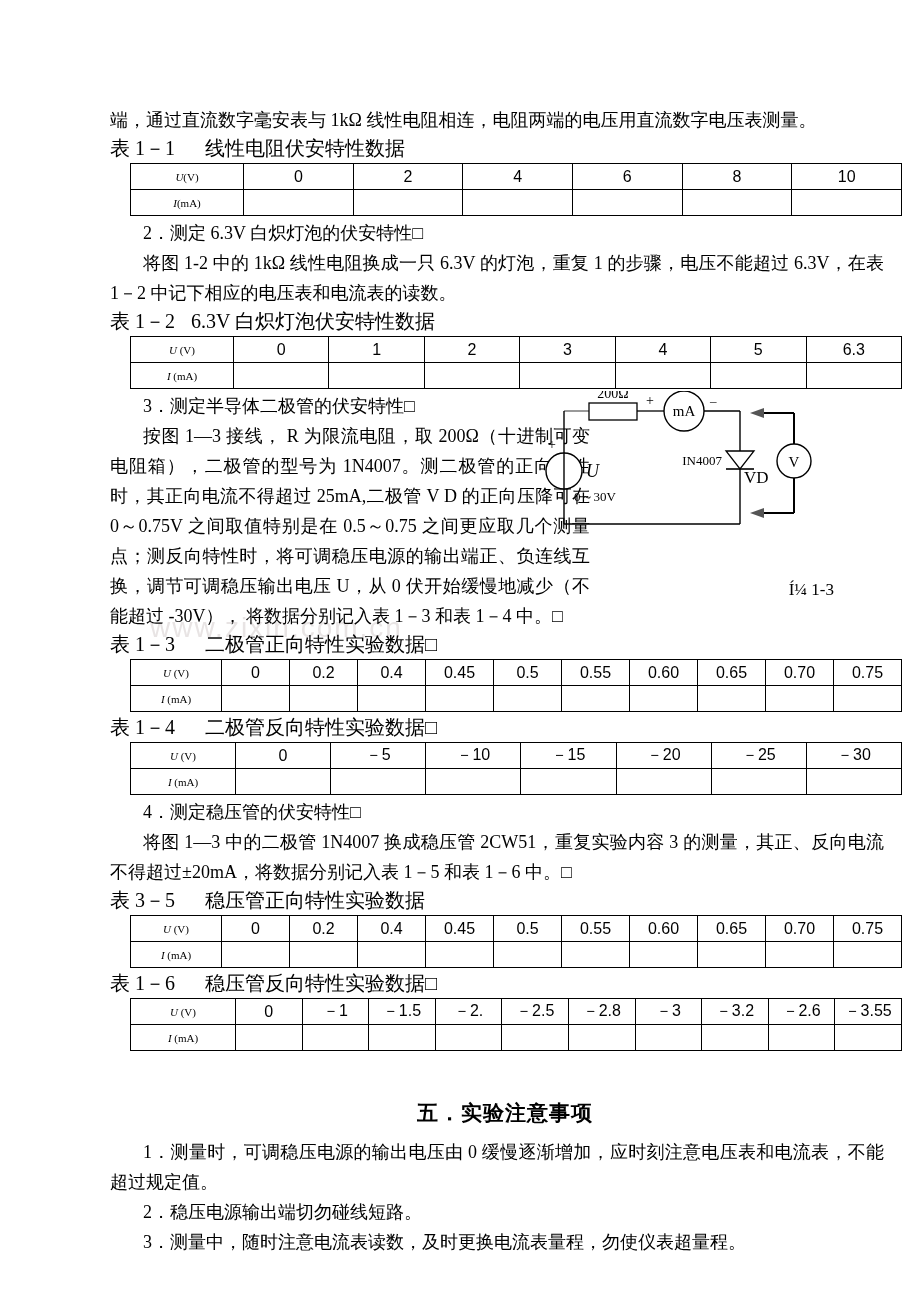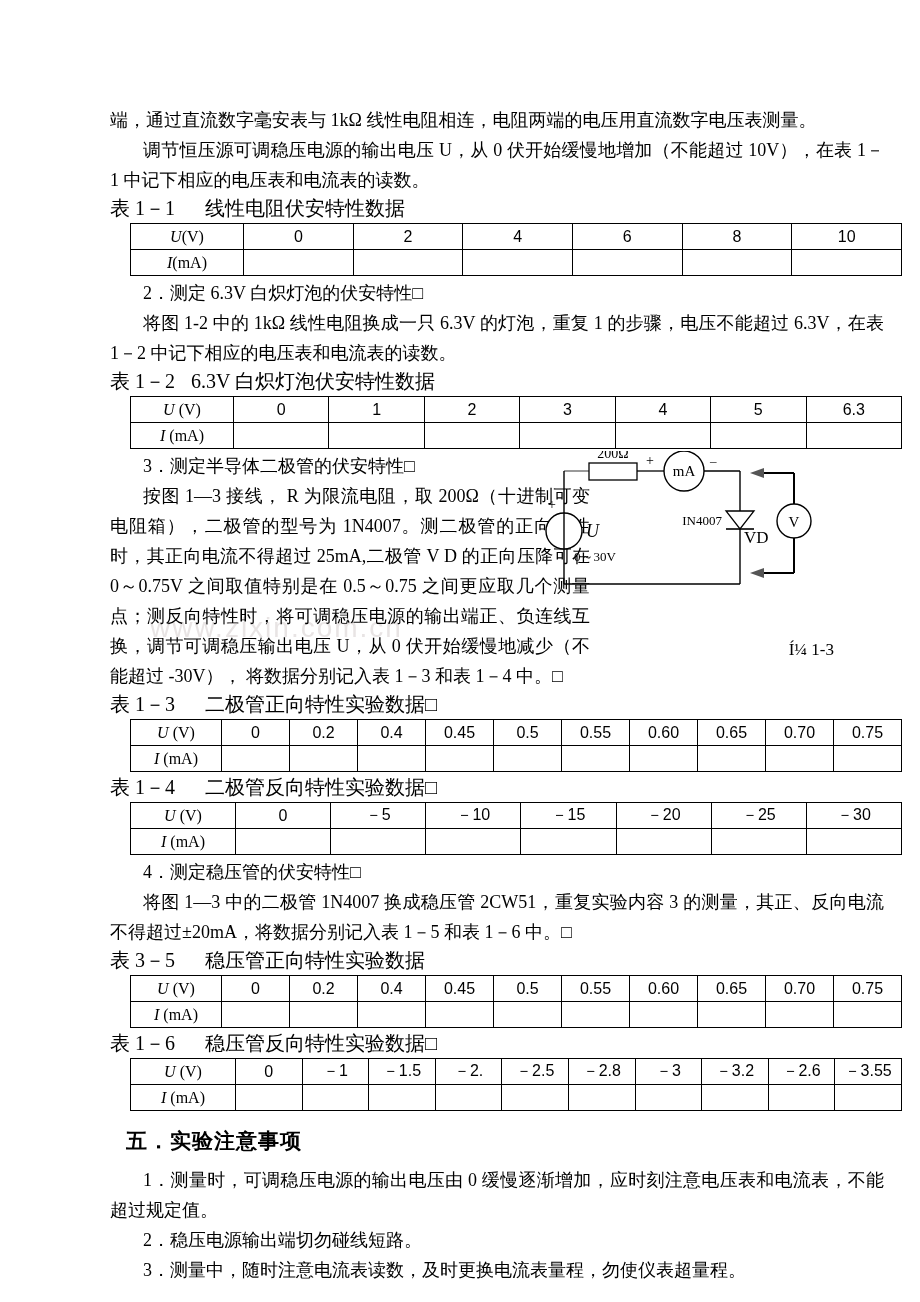--- a/index.html
+++ b/index.html
@@ -63,21 +63,21 @@
     border: 1.1px solid #000;
     height: 25px;
     font-size: 16px;
     text-align: center;
     vertical-align: middle;
     font-family: "Liberation Sans", sans-serif;
     padding: 0 2px;
   }
   table.data td.hdr {
     font-family: "Liberation Serif", serif;
-    font-size: 16px;
+    font-size: 11px;
   }
   table.data td.hdr i { font-style: italic; }
   .t1 { width: 772px; }
   .t1 td:first-child { width: 108px; }
   .t2 { width: 772px; }
   .t2 td:first-child { width: 98px; }
   .t3 { width: 772px; }
   .t3 td:first-child { width: 86px; }
   .t4 { width: 772px; }
   .t4 td:first-child { width: 100px; }
@@ -89,40 +89,40 @@
     width: 290px;
     height: 185px;
   }
   .float-text {
     width: 480px;
   }
   h2.section {
     font-family: Liberation Mono, monospace;
     font-size: 21px;
     font-weight: bold;
-    margin: 16px 0 10px 16px;
+    margin: 48px 0 10px 16px;
     letter-spacing: 1px;
+    text-align: center;
   }
   .fig-cap {
     text-align: right;
     font-size: 17px;
     font-family: "Liberation Serif", serif;
   }
 </style>
 </head>
 <body>
 
 <div id="page">
 
   <div class="watermark">www.zixin.com.cn</div>
 
   <div class="content">
 
     <p class="para">端，通过直流数字毫安表与 1kΩ 线性电阻相连，电阻两端的电压用直流数字电压表测量。</p>
-    <p class="para indent">调节恒压源可调稳压电源的输出电压 U，从 0 伏开始缓慢地增加（不能超过 10V），在表 1－1 中记下相应的电压表和电流表的读数。</p>
 
     <p class="tbl-caption">
       <span>表 1－1</span><span class="gap"></span><span>线性电阻伏安特性数据</span>
     </p>
     <table class="data t1">
       <tbody>
           <tr>
         <td class="hdr"><i>U</i>(V)</td>
         <td>0</td>
         <td>2</td>

